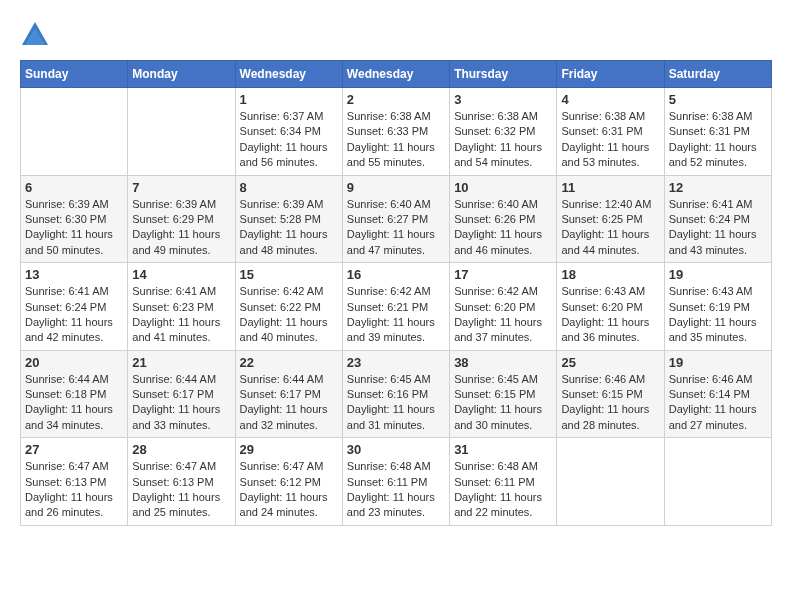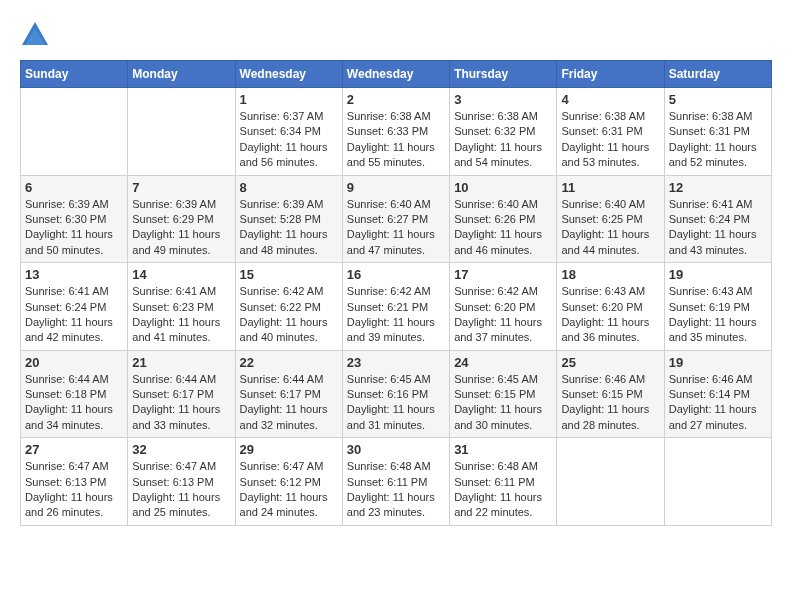--- a/index.html
+++ b/index.html
@@ -186,21 +186,21 @@
 Daylight: 11 hours and 47 minutes.</div>
         </td>
         <td>
           <span class="day-number">10</span>
           <div class="day-info">Sunrise: 6:40 AM
 Sunset: 6:26 PM
 Daylight: 11 hours and 46 minutes.</div>
         </td>
         <td>
           <span class="day-number">11</span>
-          <div class="day-info">Sunrise: 6:40 AM
+          <div class="day-info">Sunrise: 12:40 AM
 Sunset: 6:25 PM
 Daylight: 11 hours and 44 minutes.</div>
         </td>
         <td>
           <span class="day-number">12</span>
           <div class="day-info">Sunrise: 6:41 AM
 Sunset: 6:24 PM
 Daylight: 11 hours and 43 minutes.</div>
         </td>
       </tr>
@@ -267,21 +267,21 @@
 Sunset: 6:17 PM
 Daylight: 11 hours and 32 minutes.</div>
         </td>
         <td>
           <span class="day-number">23</span>
           <div class="day-info">Sunrise: 6:45 AM
 Sunset: 6:16 PM
 Daylight: 11 hours and 31 minutes.</div>
         </td>
         <td>
-          <span class="day-number">24</span>
+          <span class="day-number">38</span>
           <div class="day-info">Sunrise: 6:45 AM
 Sunset: 6:15 PM
 Daylight: 11 hours and 30 minutes.</div>
         </td>
         <td>
           <span class="day-number">25</span>
           <div class="day-info">Sunrise: 6:46 AM
 Sunset: 6:15 PM
 Daylight: 11 hours and 28 minutes.</div>
         </td>
@@ -293,21 +293,21 @@
         </td>
       </tr>
       <tr>
         <td>
           <span class="day-number">27</span>
           <div class="day-info">Sunrise: 6:47 AM
 Sunset: 6:13 PM
 Daylight: 11 hours and 26 minutes.</div>
         </td>
         <td>
-          <span class="day-number">32</span>
+          <span class="day-number">28</span>
           <div class="day-info">Sunrise: 6:47 AM
 Sunset: 6:13 PM
 Daylight: 11 hours and 25 minutes.</div>
         </td>
         <td>
           <span class="day-number">29</span>
           <div class="day-info">Sunrise: 6:47 AM
 Sunset: 6:12 PM
 Daylight: 11 hours and 24 minutes.</div>
         </td>

